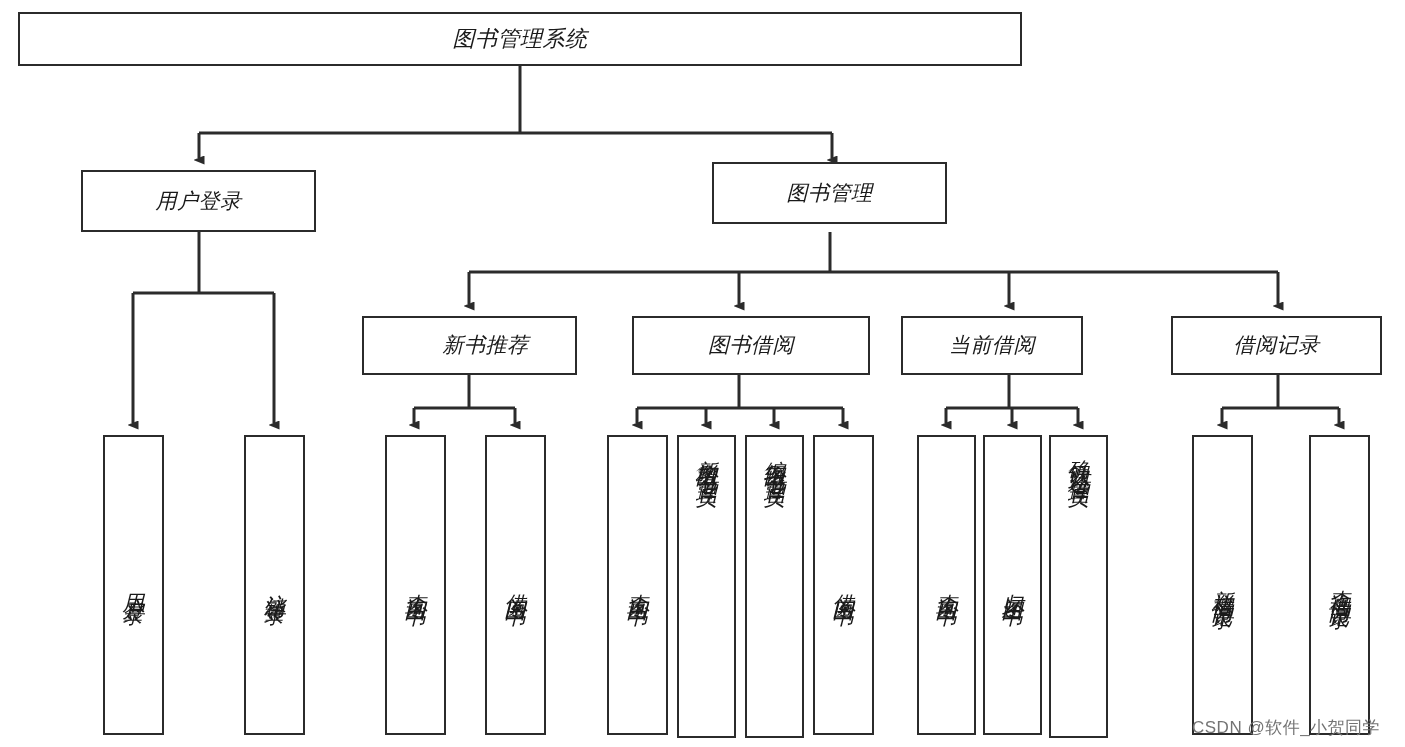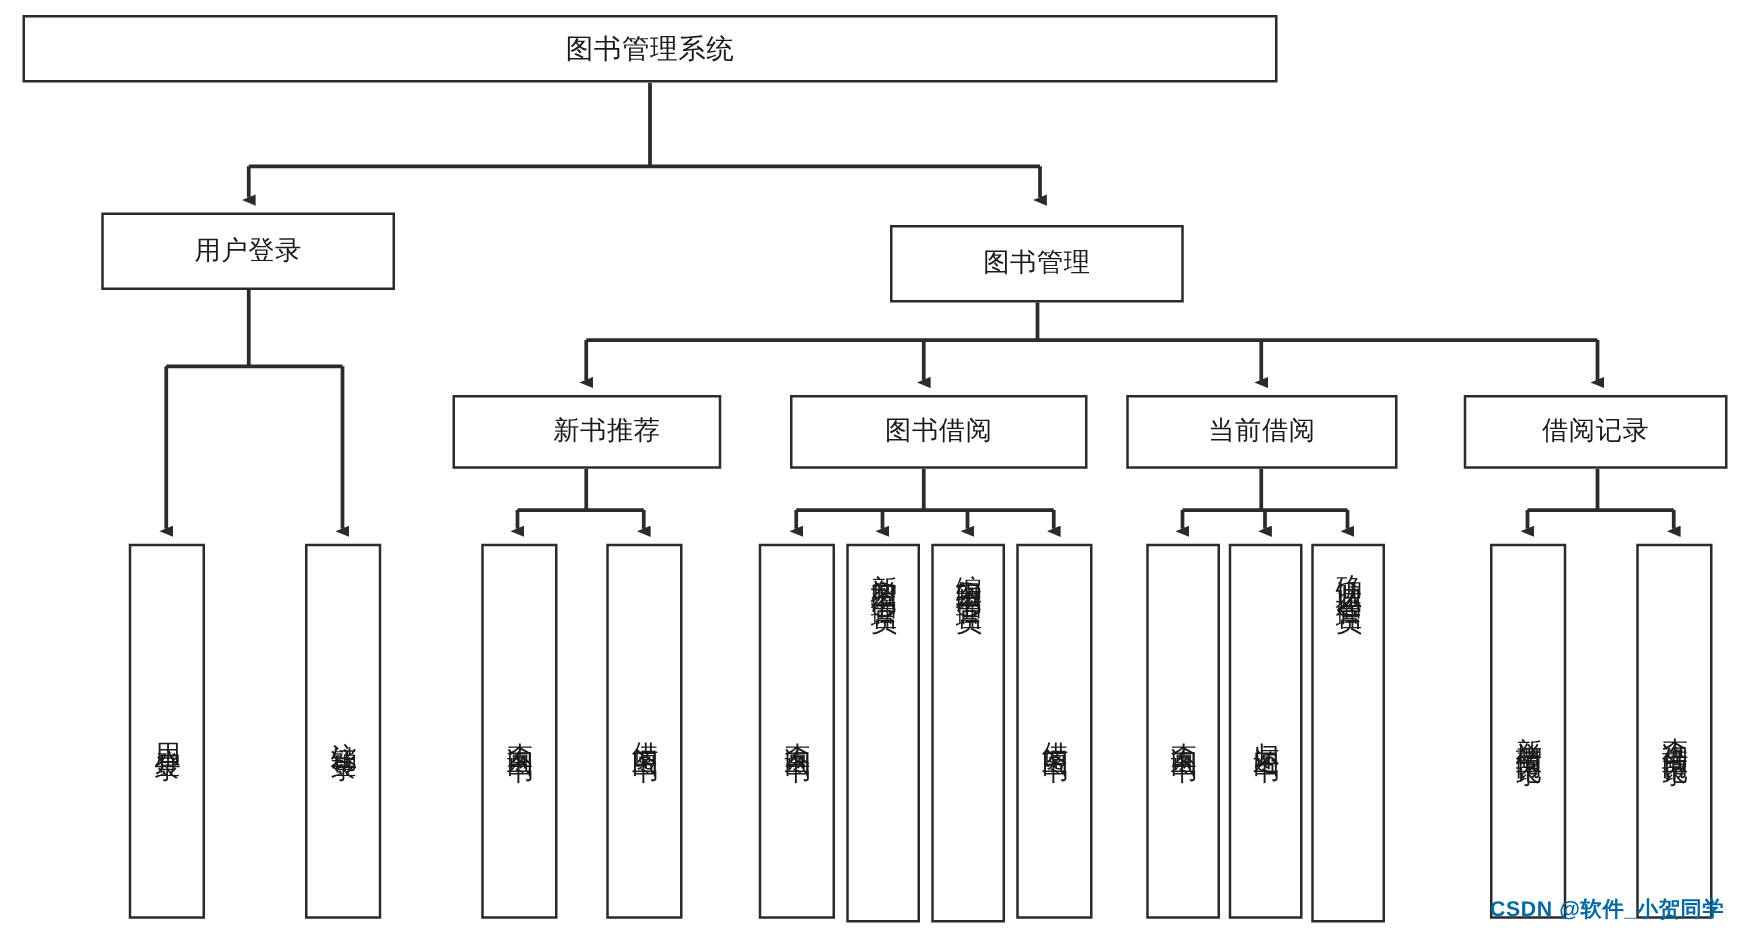--- a/index.html
+++ b/index.html
@@ -33,20 +33,21 @@
     display: flex;
     align-items: center;
     justify-content: center;
     color: #1a1a1a;
   }
   .node .label {
     display: block;
     text-align: center;
     line-height: 1.18;
     letter-spacing: 0.5px;
+    font-style: italic;
   }
   
   .node.horiz .label {
     font-size: 21px;
     white-space: nowrap;
   }
   .node.root .label {
     font-size: 22px;
   }
   
@@ -63,24 +64,23 @@
     letter-spacing: 4px;
     white-space: nowrap;
   }
   .node.vert.centered {
     align-items: center;
     padding-top: 0;
   }
   .watermark {
     position: absolute;
     font-size: 17px;
-    color: #0369a1;
+    color: #737373;
     white-space: nowrap;
     letter-spacing: 0.5px;
-    font-weight: bold;
   }
 </style>
 </head>
 <body>
 
 <div id="canvas">
 
   <svg id="wires" viewBox="0 0 1405 747" xmlns="http://www.w3.org/2000/svg">
     <defs>
       <marker id="arrow" markerWidth="9" markerHeight="11" refX="2.5" refY="5.5" orient="auto" markerUnits="userSpaceOnUse">
@@ -131,31 +131,31 @@
     </g>
   </svg>
 
   <div class="node horiz root" style="left:18px; top:12px; width:1004px; height:54px;">
     <span class="label">图书管理系统</span>
   </div>
 
   <div class="node horiz" style="left:81px; top:170px; width:235px; height:62px;">
     <span class="label">用户登录</span>
   </div>
-  <div class="node horiz" style="left:712px; top:180px; width:235px; height:62px;">
+  <div class="node horiz" style="left:712px; top:162px; width:235px; height:62px;">
     <span class="label">图书管理</span>
   </div>
 
   <div class="node horiz" style="left:362px; top:316px; width:215px; height:59px;padding-left:32px;">
     <span class="label">新书推荐</span>
   </div>
   <div class="node horiz" style="left:632px; top:316px; width:238px; height:59px;">
     <span class="label">图书借阅</span>
   </div>
-  <div class="node horiz" style="left:901px; top:316px; width:217px; height:59px;">
+  <div class="node horiz" style="left:901px; top:316px; width:182px; height:59px;">
     <span class="label">当前借阅</span>
   </div>
   <div class="node horiz" style="left:1171px; top:316px; width:211px; height:59px;">
     <span class="label">借阅记录</span>
   </div>
 
   <div class="node vert centered" style="left:103px; top:435px; width:61px; height:300px;">
     <span class="label">用户登录</span>
   </div>
   <div class="node vert centered" style="left:244px; top:435px; width:61px; height:300px;">

